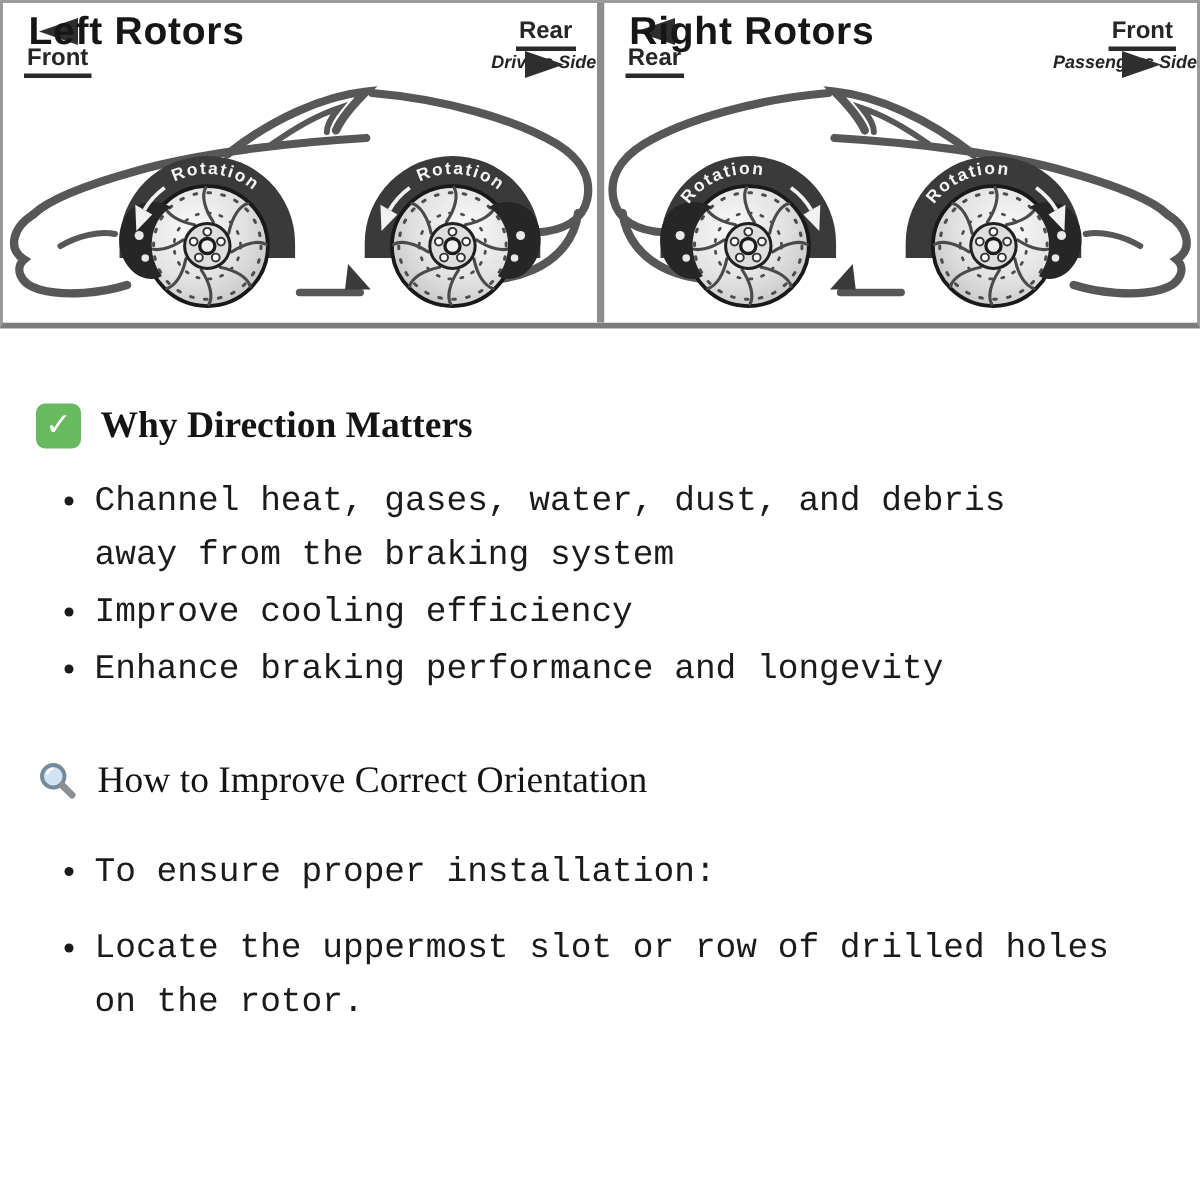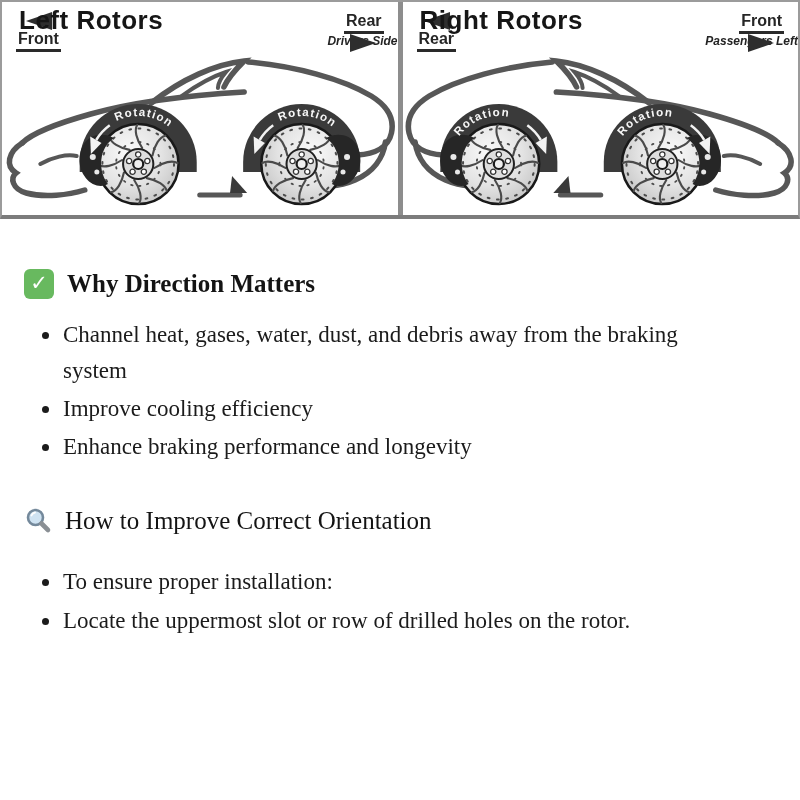--- a/index.html
+++ b/index.html
@@ -51,25 +51,25 @@
 
   .check-badge {
     flex:0 0 auto; width:30px; height:30px; border-radius:6px;
     background:#68b95f; color:#ffffff;
     display:flex; align-items:center; justify-content:center;
     font-family:"DejaVu Sans", sans-serif; font-size:21px; font-weight:700;
   }
   .mag-icon { flex:0 0 auto; width:28px; height:28px; }
 
   .lead { margin:16px 0 0 0; }
-  ul.bullets { margin:14px 0 0 0; padding:0 0 0 38px; }
+  ul.bullets { margin:14px 0 0 0; padding:0 0 0 38px;font-family:Liberation Mono, monospace; }
   ul.bullets li { margin:2px 0; padding-left:1px; }
   ul.bullets.first  li { max-width:638px; }
   ul.bullets.second { margin-top:24px; }
-  ul.bullets.second li { max-width:708px; margin:4px 0; }
+  ul.bullets.second li { max-width:708px; margin:16px 0; }
 
   
   text.rot {
     font-family:"Liberation Sans", sans-serif; font-size:11.5px; font-weight:700;
     fill:#f6f6f6; letter-spacing:1.2px;
   }
 </style>
 </head>
 <body>
 
@@ -172,21 +172,21 @@
         <path d="M 28.2 -38.8 A 48 48 0 0 1 41.6 -24" stroke="#f2f2f2" stroke-width="2.5" fill="none"></path>
         <polygon points="46.9,-10 36.4,-21 47.6,-27.5" fill="#f2f2f2"></polygon>
         <text class="rot"><textPath href="#tp4" startOffset="20%">Rotation</textPath></text>
       </g>
     </svg>
     <div class="dir-label at-left">
       <span class="tri point-left"></span>
       <span class="txt">Rear</span>
     </div>
     <div class="panel-title">Right Rotors</div>
-    <div class="panel-subtitle">Passengers Left</div>
+    <div class="panel-subtitle">Passengers Side</div>
     <div class="dir-label at-right">
       <span class="txt">Front</span>
       <span class="tri point-right"></span>
     </div>
   </div>
 
 </section>
 
 <section class="content">
 

